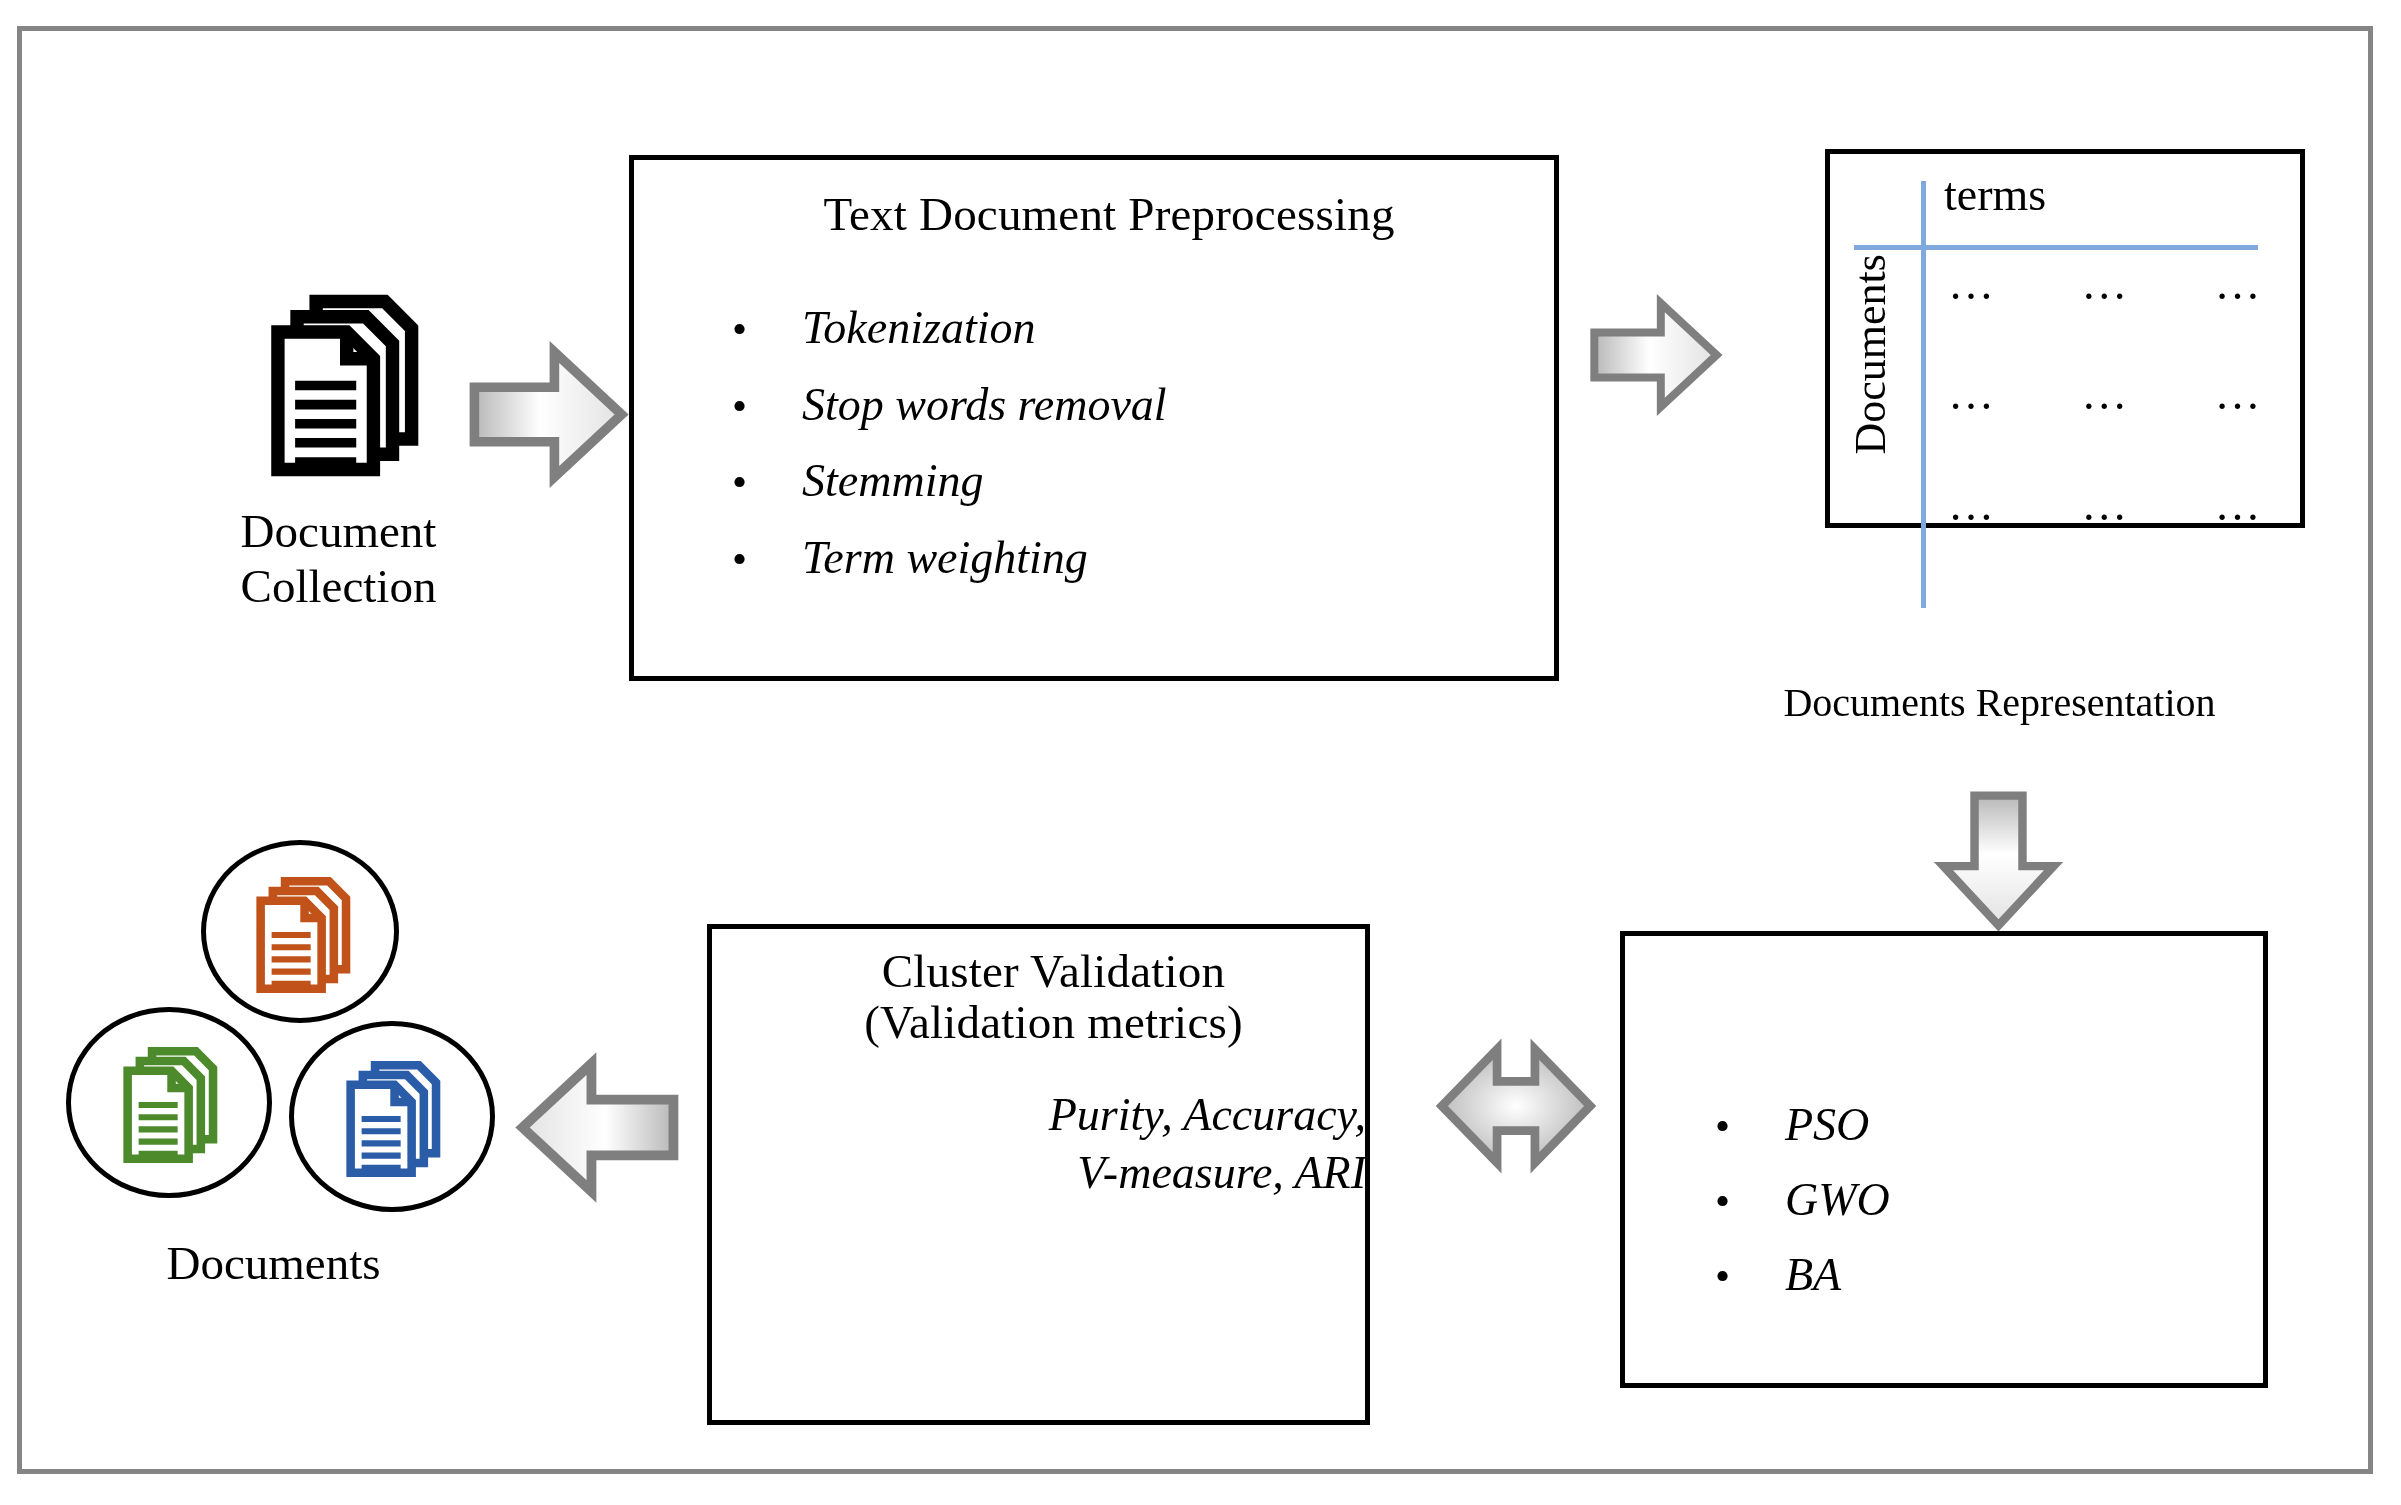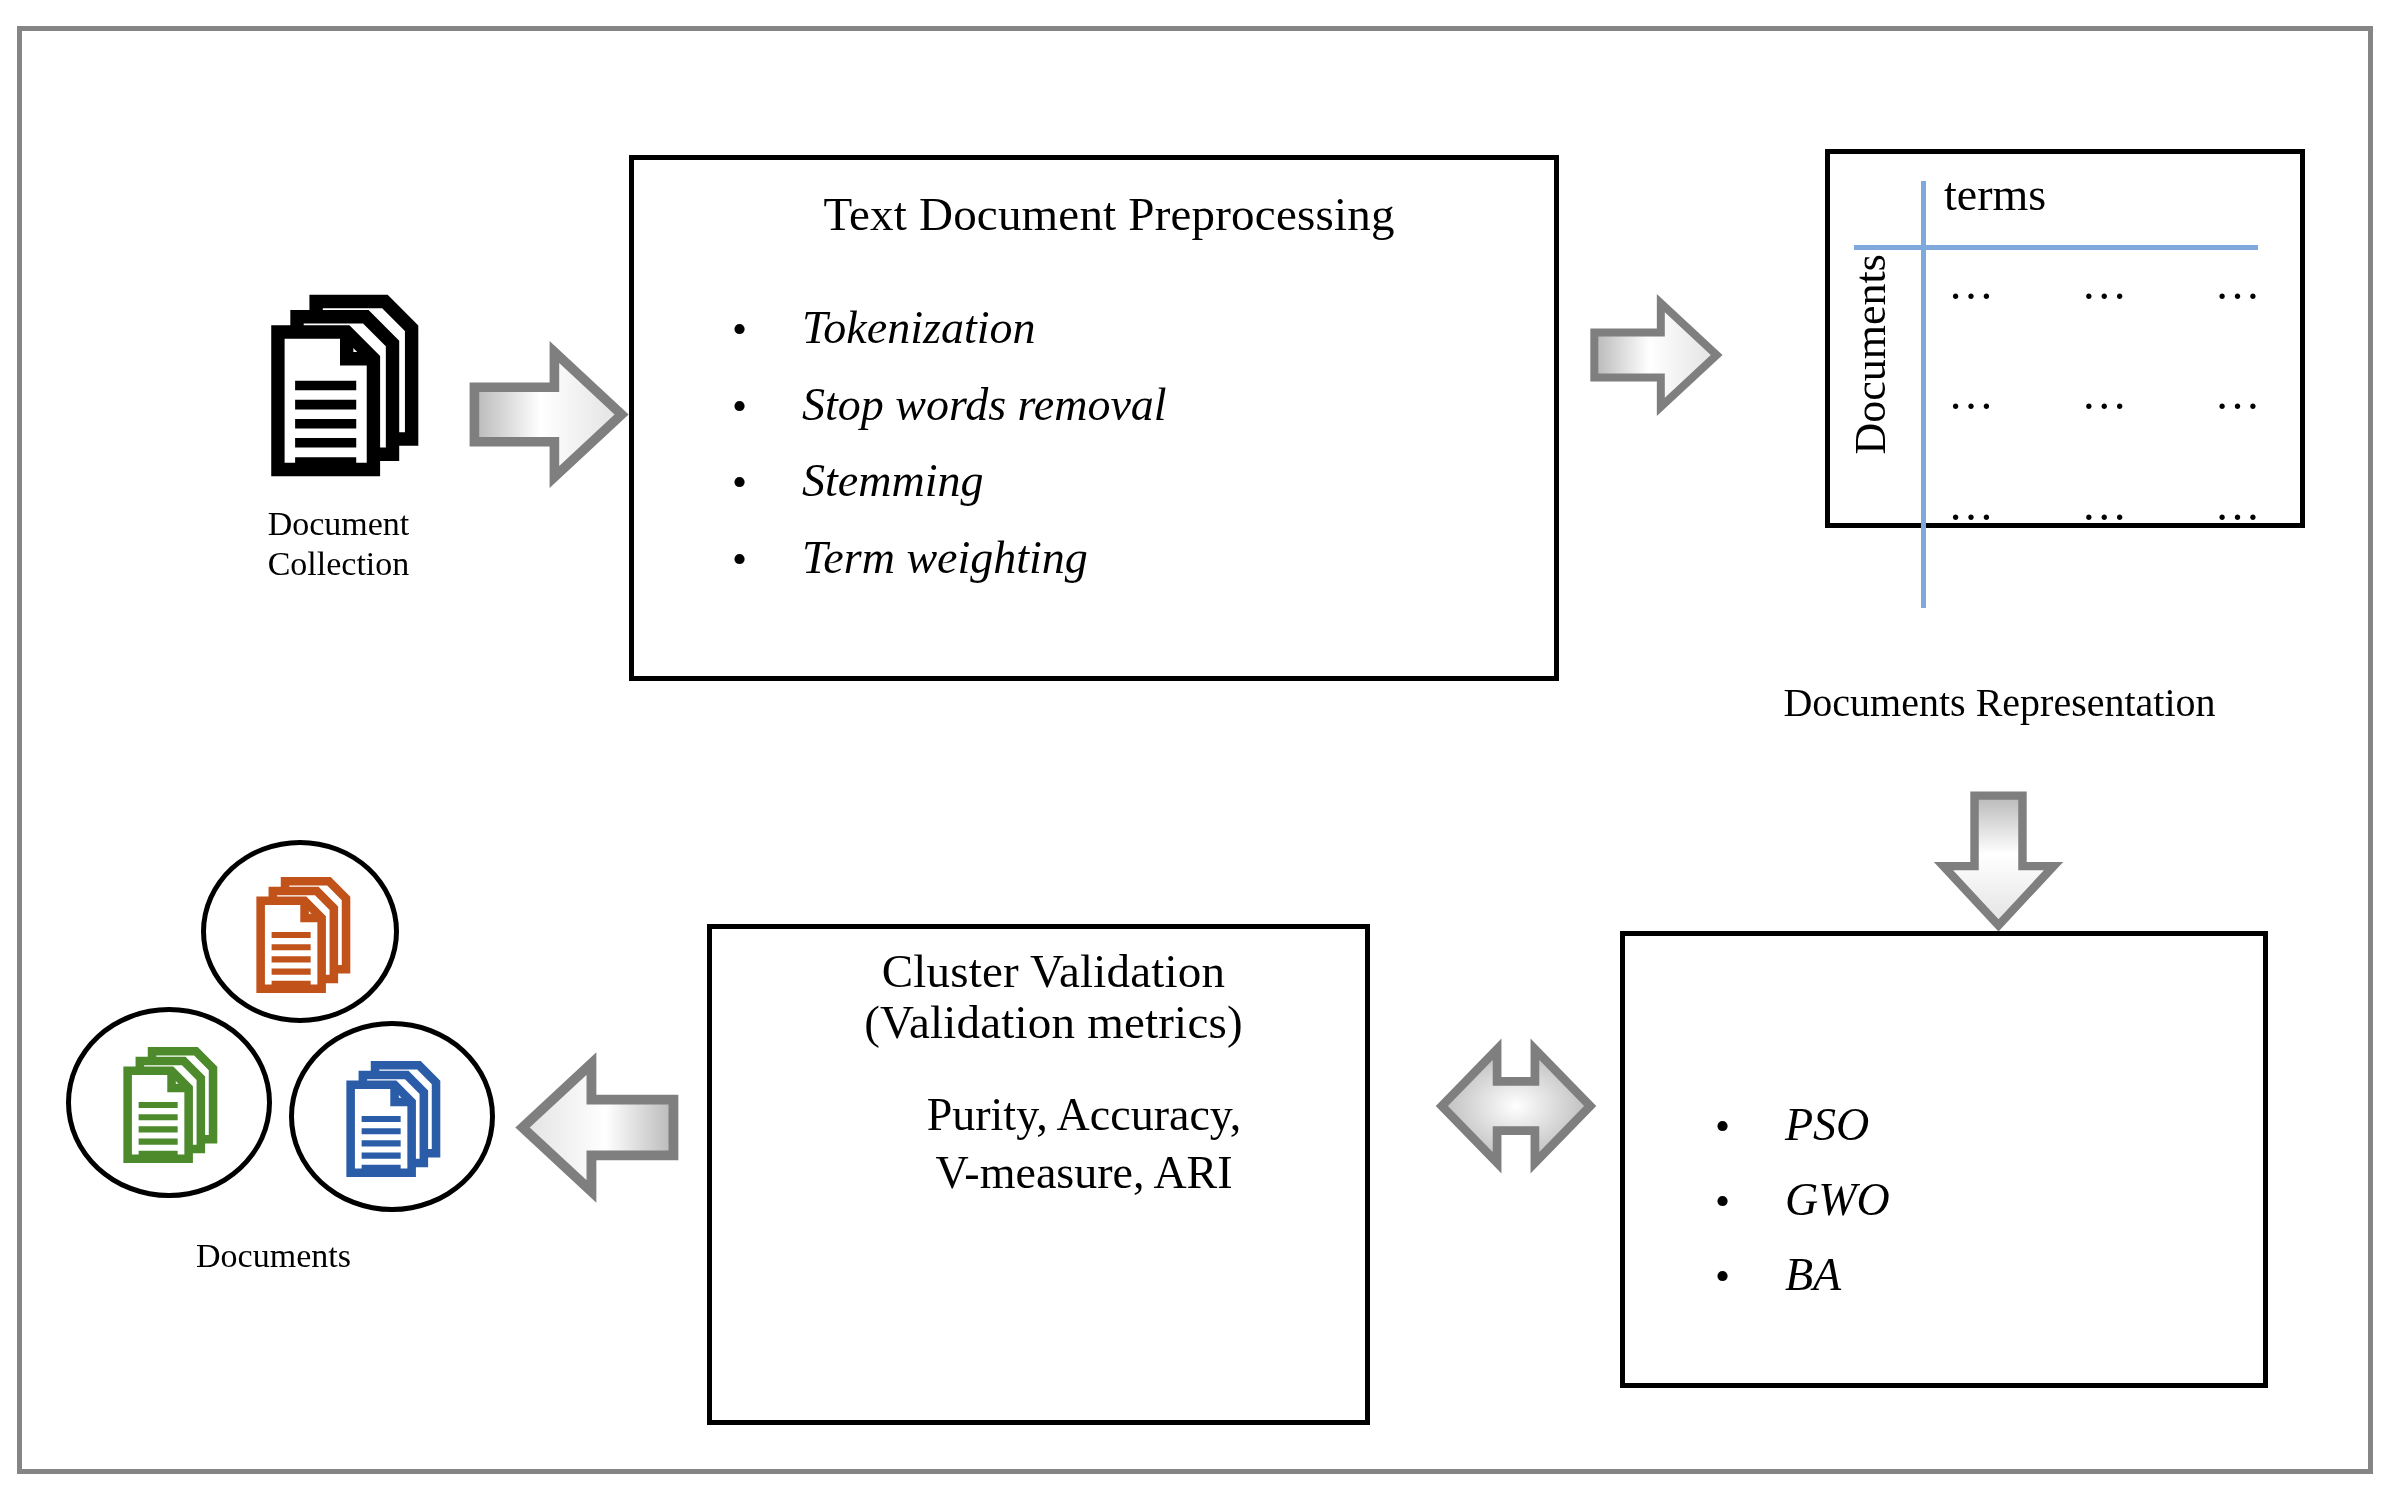--- a/index.html
+++ b/index.html
@@ -3,25 +3,25 @@
 <meta charset="utf-8">
 <style>
   html,body{margin:0;padding:0;background:#fff;}
   body{width:2401px;height:1506px;position:relative;
        font-family:"Liberation Serif","DejaVu Serif",serif;color:#000;}
   #frame{position:absolute;left:17px;top:26px;width:2356px;height:1448px;
          border:5.3px solid #858585;box-sizing:border-box;background:#fff;}
   .abs{position:absolute;box-sizing:border-box;}
   .box{border:5.3px solid #000;background:#fff;}
   .ttl{text-align:center;font-size:47px;line-height:1.08;letter-spacing:0.2px;padding-left:20px;}
-  .lab{text-align:center;font-size:34px;line-height:1.18;}
+  .lab{text-align:center;font-size:47px;line-height:1.18;}
   .bul{display:flex;align-items:baseline;font-size:46px;font-style:italic;line-height:1.0;}
   .bul .dot{width:23px;font-style:normal;font-size:43px;flex:none;}
   .bul .tx{padding-left:47px;}
-  .metrics{font-size:46px;line-height:1.27;text-align:center;}
+  .metrics{font-style:italic;font-size:46px;line-height:1.27;text-align:right;}
   .circle{border:5.3px solid #000;border-radius:50%;background:#fff;}
   .dots{font-size:46px;letter-spacing:7.6px;line-height:1;}
   .vrot{transform:rotate(-90deg);transform-origin:center center;white-space:nowrap;font-size:44px;}
   svg{display:block;overflow:visible;}
 </style>
 </head>
 <body>
 
 <div id="frame">
 

